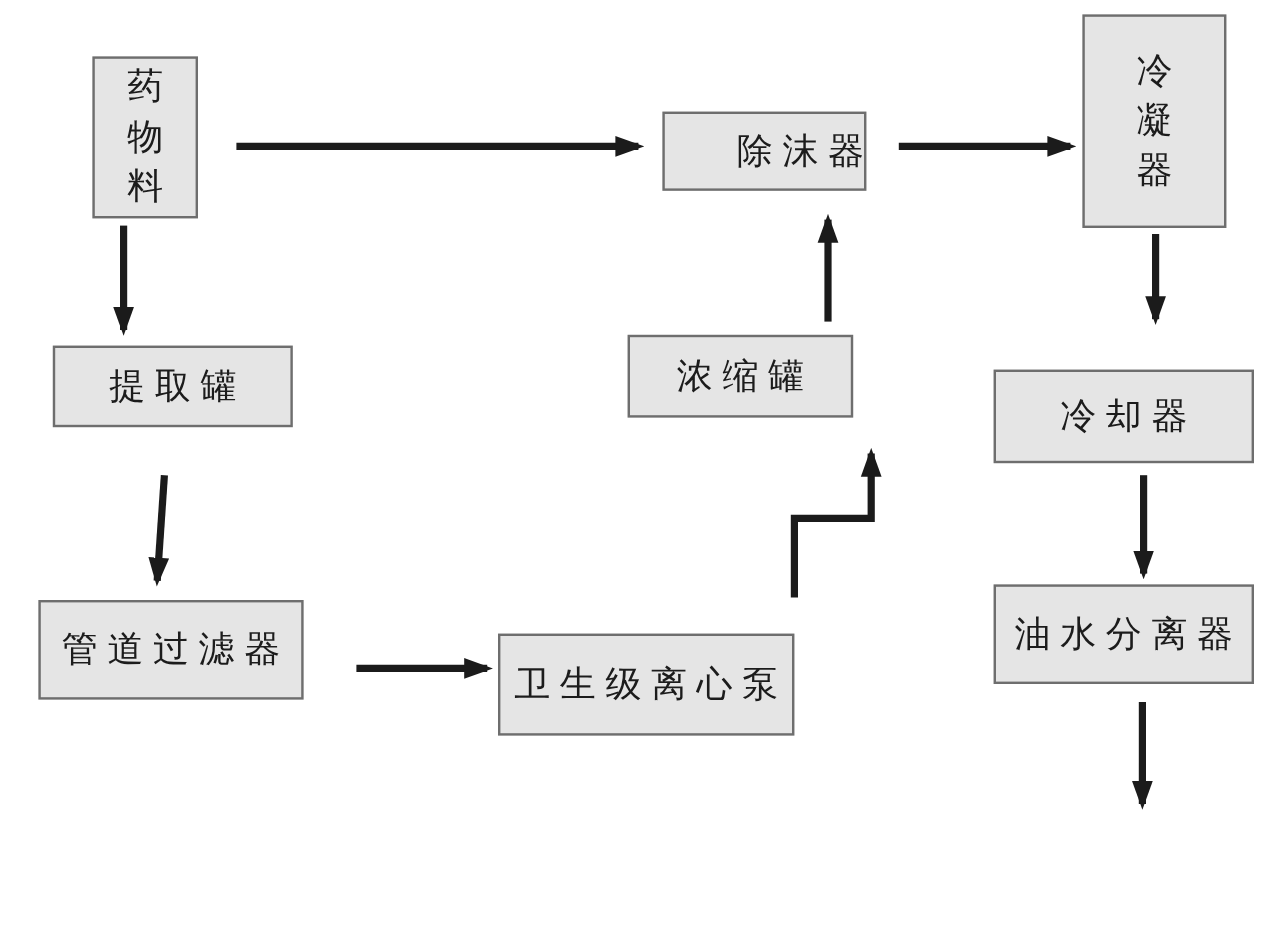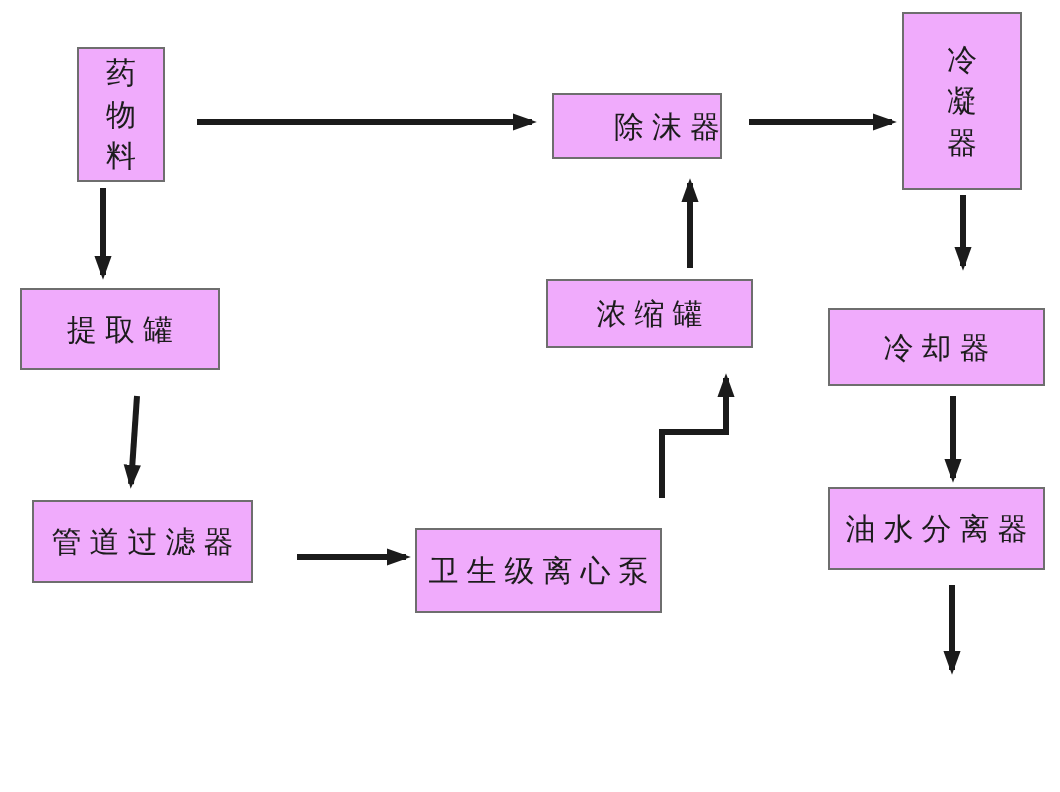--- a/index.html
+++ b/index.html
@@ -18,21 +18,21 @@
   #arrow-layer {
     position: absolute;
     left: 0;
     top: 0;
     width: 1060px;
     height: 792px;
   }
   .node {
     position: absolute;
     box-sizing: border-box;
-    background: #f0abfc;
+    background: #e5e5e5;
     border: 2px solid #6e6e6e;
     display: flex;
     align-items: center;
     justify-content: center;
     color: #1c1c1c;
     font-size: 30px;
     text-align: center;
   }
   .node .lbl {
     letter-spacing: 8px;
@@ -44,24 +44,24 @@
     display: inline-block;
     width: 34px;
     white-space: normal;
     word-break: break-all;
     letter-spacing: 0;
     margin-right: 0;
     line-height: 1.38;
   }
   
   .n-drug-material      { left: 77px;  top: 47px;  width: 88px;  height: 135px; }
-  .n-extraction-tank    { left: 20px;  top: 288px; width: 200px; height: 82px;  }
+  .n-extraction-tank    { left: 44px;  top: 288px; width: 200px; height: 68px;  }
   .n-pipeline-filter    { left: 32px;  top: 500px; width: 221px; height: 83px; align-items: center;  }
   .n-pump               { left: 415px; top: 500px; width: 247px; height: 85px; margin-top: 28px;  }
-  .n-concentration-tank { left: 546px; top: 279px; width: 207px; height: 69px;  }
+  .n-concentration-tank { left: 523px; top: 279px; width: 188px; height: 69px;  }
   .n-demister           { left: 552px; top: 93px;  width: 170px; height: 66px; justify-content: flex-end;  }
   .n-condenser          { left: 902px; top: 12px;  width: 120px; height: 178px; }
   .n-cooler             { left: 828px; top: 288px; width: 217px; height: 78px; margin-top: 20px;  }
   .n-separator          { left: 828px; top: 487px; width: 217px; height: 83px;  }
   .n-liquid-tank        { left: 828px; top: 697px; width: 217px; height: 85px;  }
 
   .arrow {
     stroke: #1b1b1b;
     stroke-width: 6;
     fill: none;

